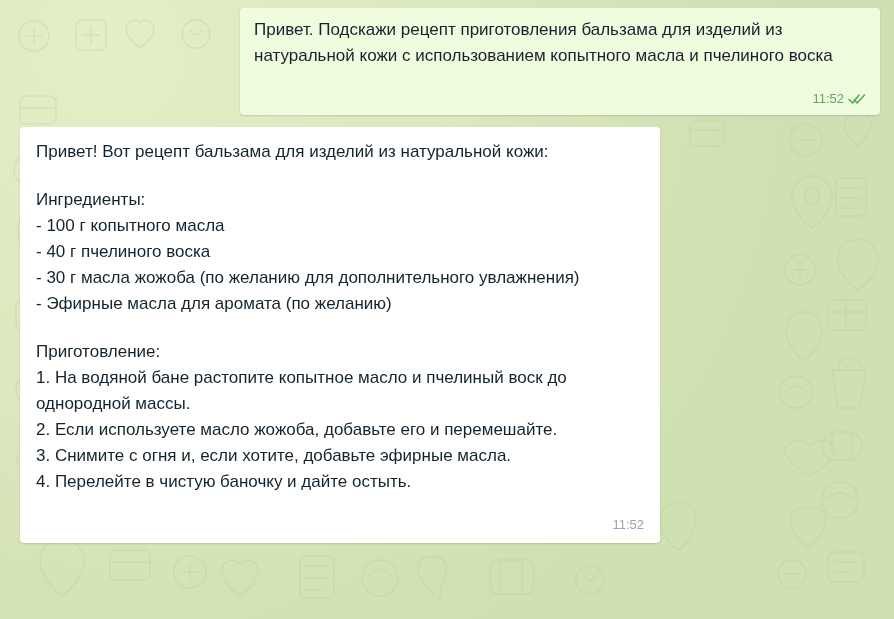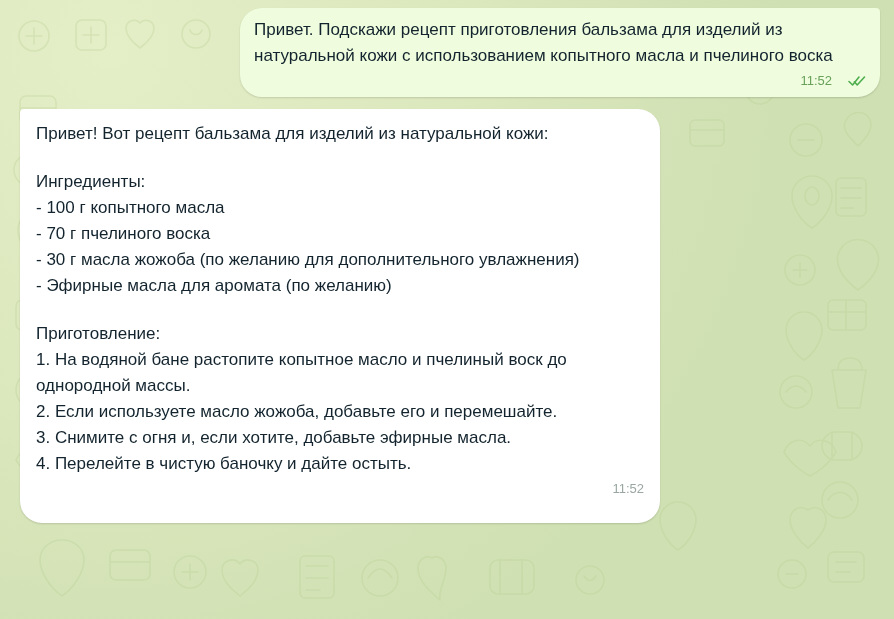--- a/index.html
+++ b/index.html
@@ -38,21 +38,21 @@
   .messages {
     position: relative;
     z-index: 2;
     padding: 8px 14px 0 14px;
     box-sizing: border-box;
     height: 100%;
   }
 
   .bubble {
     position: relative;
-    border-radius: 22px;
+    border-radius: 4px;
     box-shadow: 0 1px 2px rgba(0,0,0,.14);
     font-size: 17px;
     line-height: 26px;
     color: #13242e;
     box-sizing: border-box;
   }
 
   .row-out {
     display: flex;
     justify-content: flex-end;
@@ -65,36 +65,36 @@
 
   .bubble-out {
     background: #effdde;
     max-width: 640px;
     padding: 9px 14px 6px 14px;
     border-top-right-radius: 4px;
   }
   .bubble-in {
     background: #ffffff;
     max-width: 640px;
-    padding: 12px 16px 24px 16px;
+    padding: 12px 16px 8px 16px;
     border-top-left-radius: 4px;
     margin-left: 6px;
   }
 
   .msg-text {
     white-space: pre-wrap;
     word-wrap: break-word;
   }
 
   .meta {
     display: flex;
     align-items: center;
     justify-content: flex-end;
-    gap: 16px;
-    margin-top: 2px;
+    gap: 4px;
+    margin-top: 20px;
     height: 20px;
   }
   .time {
     font-size: 13px;
     color: #69a05a;
     line-height: 20px;
   }
   .time-in {
     color: #9aa7a0;
   }
@@ -210,21 +210,21 @@
           </span>
         </div>
       </div>
     </div>
 
     <div class="row-in">
       <div class="bubble bubble-in">
         <p class="para msg-text">Привет! Вот рецепт бальзама для изделий из натуральной кожи:</p>
         <p class="para msg-text">Ингредиенты:
 - 100 г копытного масла
-- 70 г пчелиного воска
+- 40 г пчелиного воска
 - 30 г масла жожоба (по желанию для дополнительного увлажнения)
 - Эфирные масла для аромата (по желанию)</p>
         <p class="para msg-text">Приготовление:
 1. На водяной бане растопите копытное масло и пчелиный воск до однородной массы.
 2. Если используете масло жожоба, добавьте его и перемешайте.
 3. Снимите с огня и, если хотите, добавьте эфирные масла.
 4. Перелейте в чистую баночку и дайте остыть.</p>
         <div class="meta">
           <span class="time time-in">11:52</span>
         </div>

